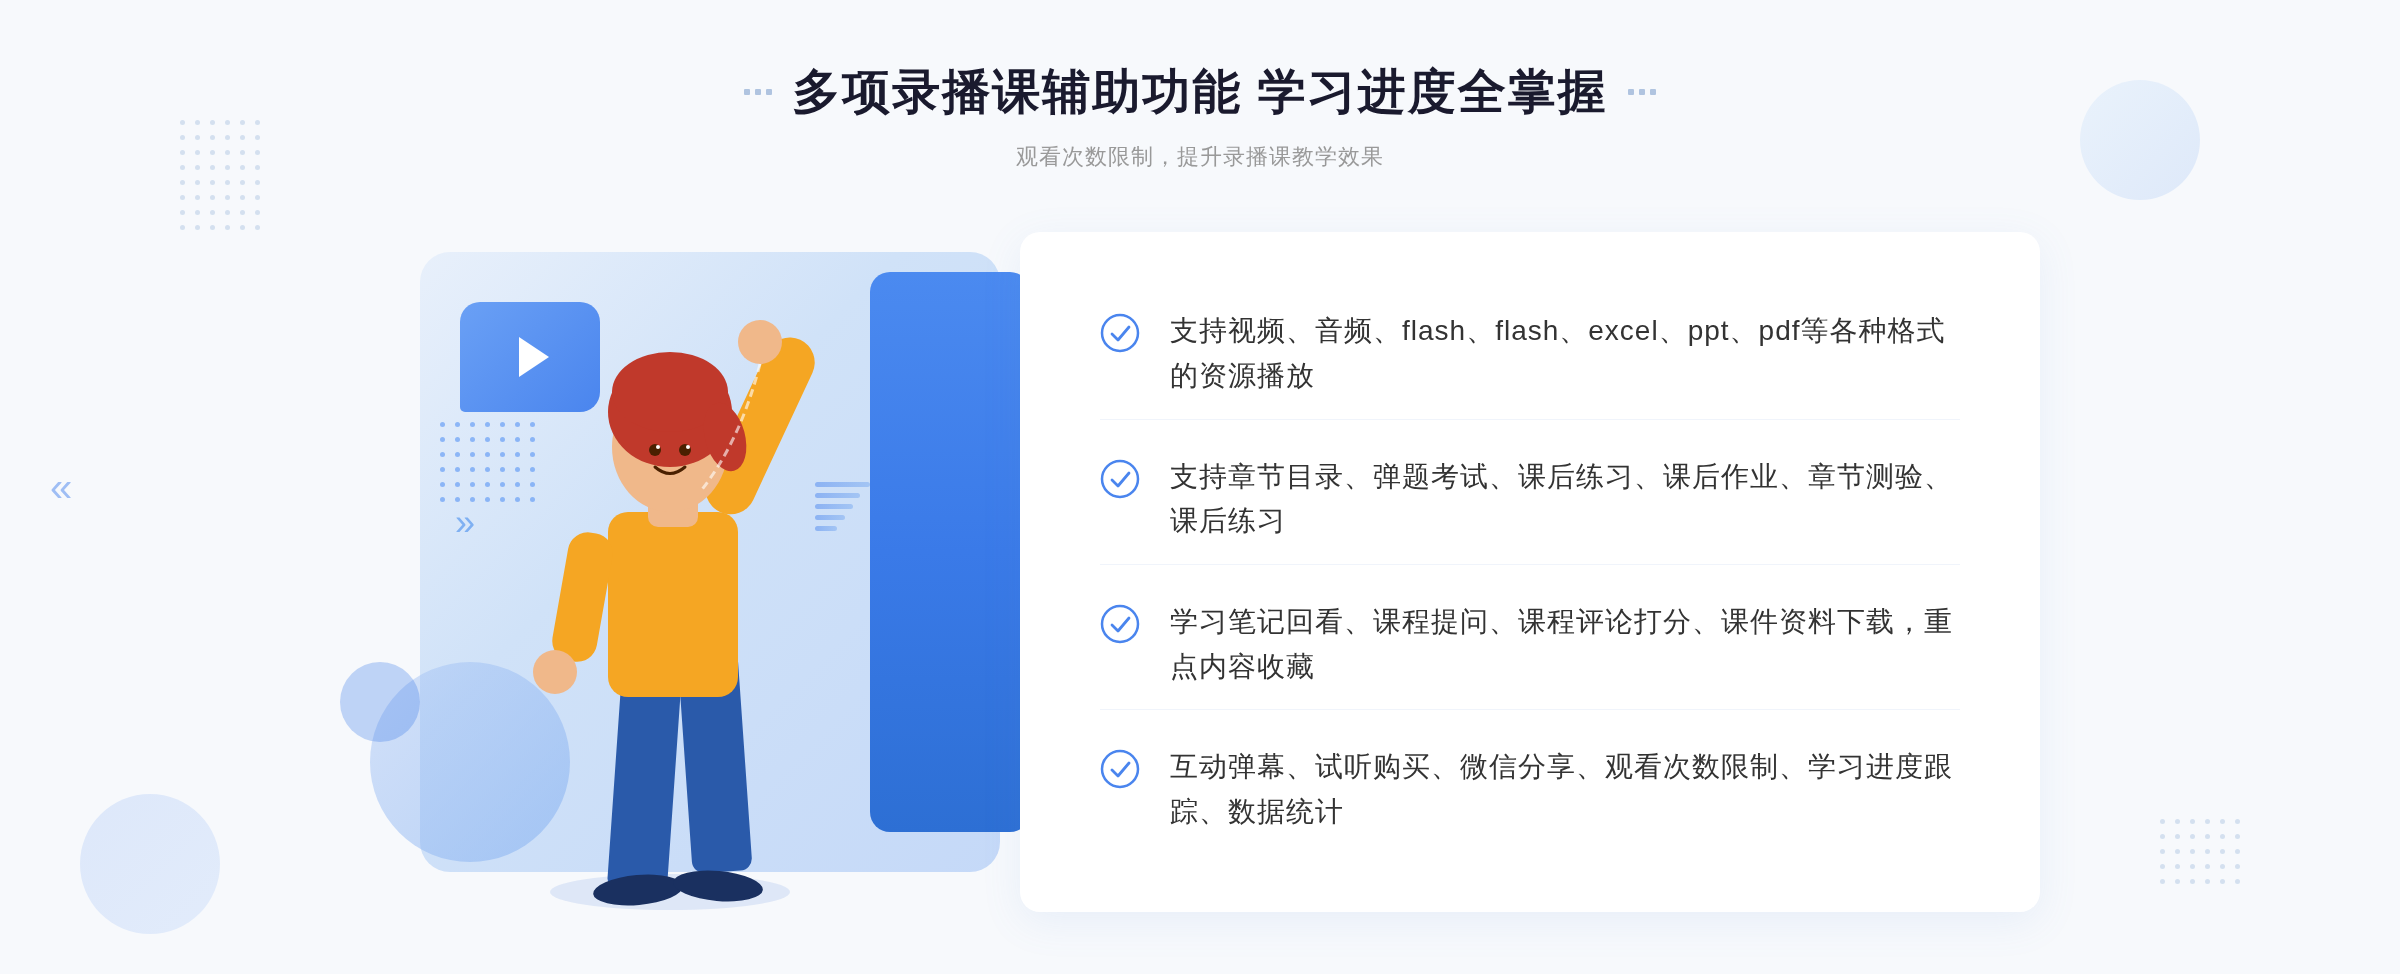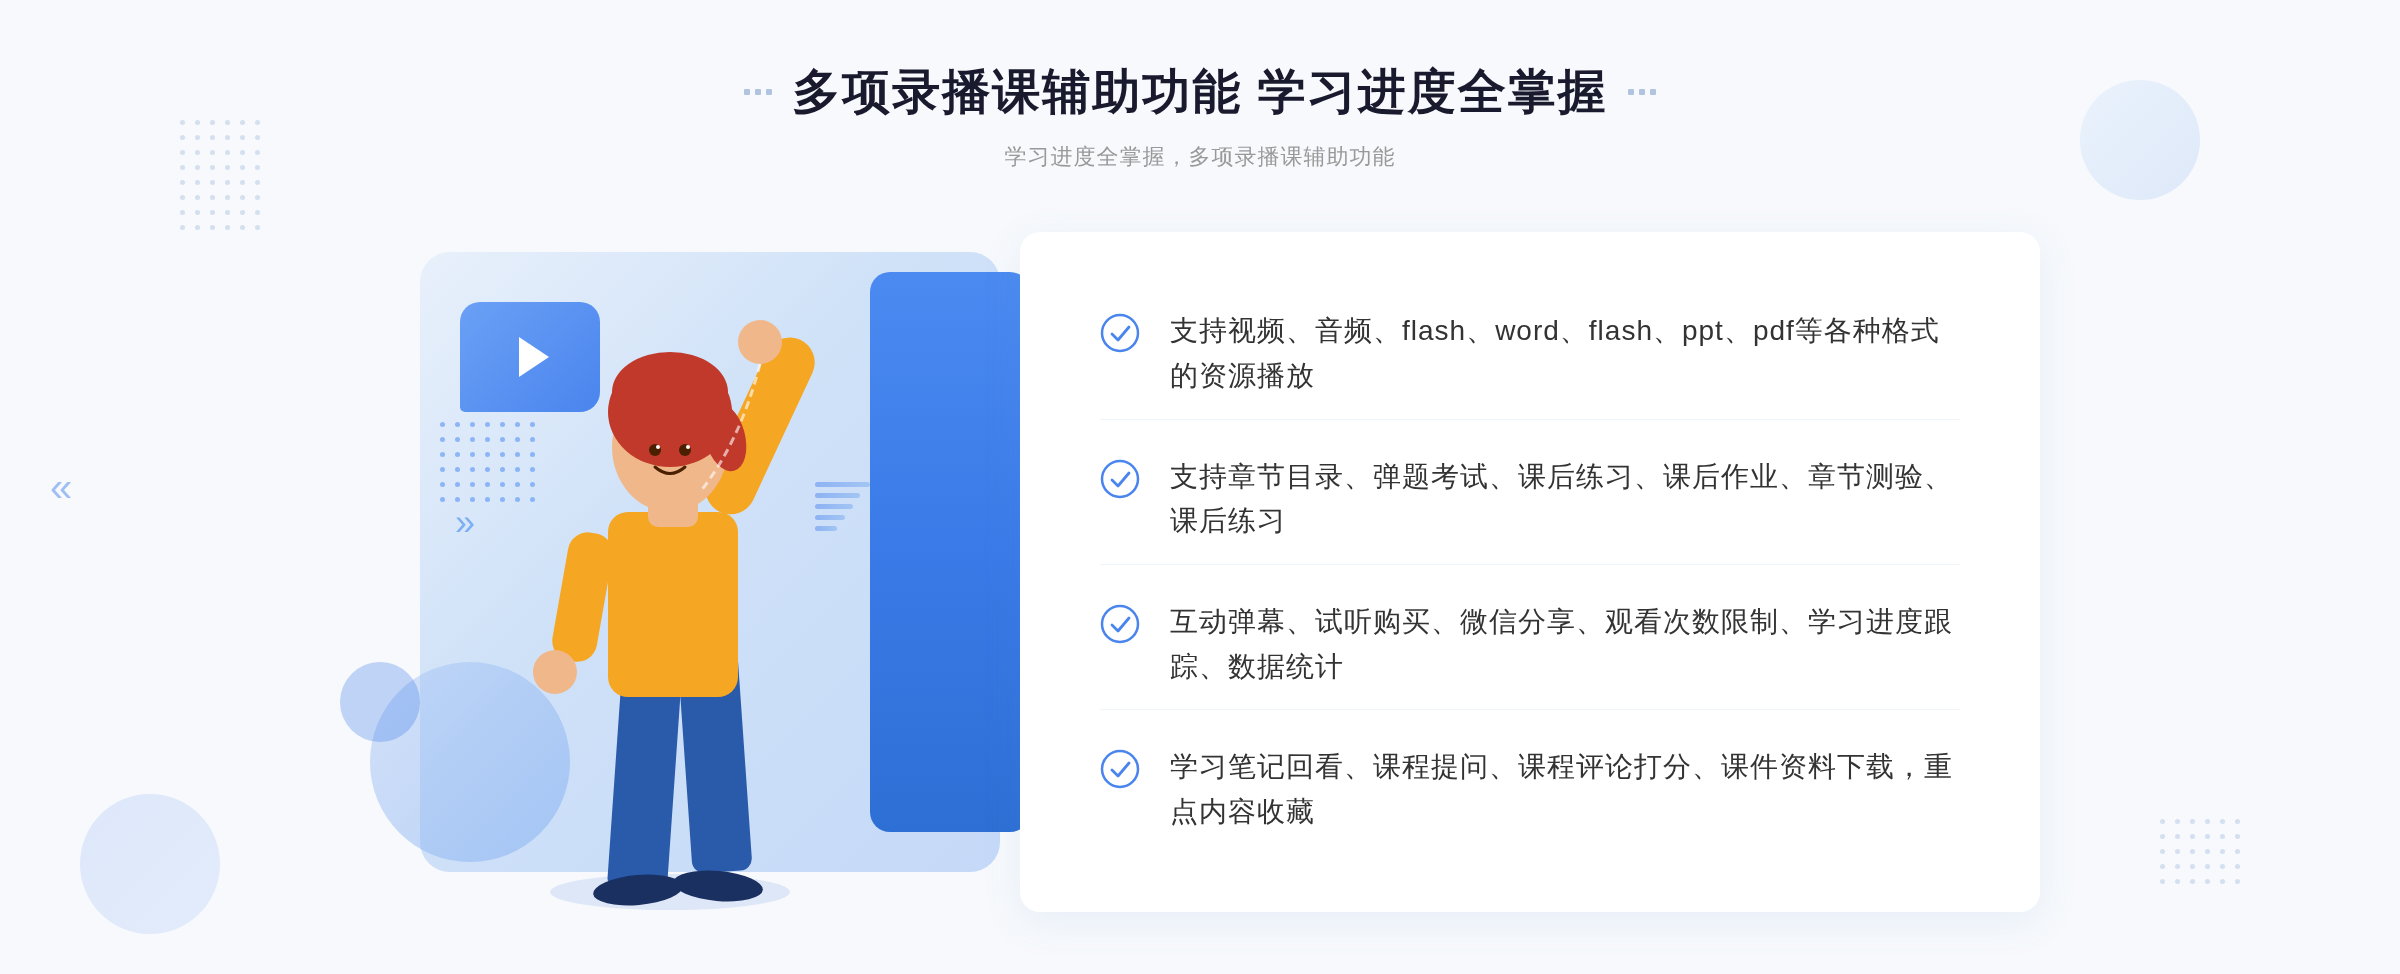--- a/index.html
+++ b/index.html
@@ -398,21 +398,21 @@
           <span></span>
           <span></span>
       </div>
       <h1 class="main-title">多项录播课辅助功能 学习进度全掌握</h1>
       <div class="title-decorator">
         <span></span>
           <span></span>
           <span></span>
       </div>
     </div>
-    <p class="subtitle">学习进度全掌握，多项录播课辅助功能</p>
+    <p class="subtitle">观看次数限制，提升录播课教学效果</p>
   </div>
 
   <div class="main-content">
 
     <div class="illustration-area">
 
       <div class="bg-card"></div>
 
       <div class="blue-panel"></div>
 
@@ -533,49 +533,49 @@
 
     <div class="features-area">
 
       <div class="feature-item">
         <div class="check-icon">
           <svg viewBox="0 0 40 40" xmlns="http://www.w3.org/2000/svg">
             <circle cx="20" cy="20" r="18" fill="none" stroke="#4a85ee" stroke-width="2.5"></circle>
             <polyline points="12,21 18,27 29,14" fill="none" stroke="#4a85ee" stroke-width="2.8" stroke-linecap="round" stroke-linejoin="round"></polyline>
           </svg>
         </div>
-        <span class="feature-text">支持视频、音频、flash、word、flash、ppt、pdf等各种格式的资源播放</span>
+        <span class="feature-text">支持视频、音频、flash、flash、excel、ppt、pdf等各种格式的资源播放</span>
       </div>
 
       <div class="feature-item">
         <div class="check-icon">
           <svg viewBox="0 0 40 40" xmlns="http://www.w3.org/2000/svg">
             <circle cx="20" cy="20" r="18" fill="none" stroke="#4a85ee" stroke-width="2.5"></circle>
             <polyline points="12,21 18,27 29,14" fill="none" stroke="#4a85ee" stroke-width="2.8" stroke-linecap="round" stroke-linejoin="round"></polyline>
           </svg>
         </div>
         <span class="feature-text">支持章节目录、弹题考试、课后练习、课后作业、章节测验、课后练习</span>
       </div>
 
       <div class="feature-item">
         <div class="check-icon">
           <svg viewBox="0 0 40 40" xmlns="http://www.w3.org/2000/svg">
             <circle cx="20" cy="20" r="18" fill="none" stroke="#4a85ee" stroke-width="2.5"></circle>
             <polyline points="12,21 18,27 29,14" fill="none" stroke="#4a85ee" stroke-width="2.8" stroke-linecap="round" stroke-linejoin="round"></polyline>
           </svg>
         </div>
-        <span class="feature-text">互动弹幕、试听购买、微信分享、观看次数限制、学习进度跟踪、数据统计</span>
+        <span class="feature-text">学习笔记回看、课程提问、课程评论打分、课件资料下载，重点内容收藏</span>
       </div>
 
       <div class="feature-item">
         <div class="check-icon">
           <svg viewBox="0 0 40 40" xmlns="http://www.w3.org/2000/svg">
             <circle cx="20" cy="20" r="18" fill="none" stroke="#4a85ee" stroke-width="2.5"></circle>
             <polyline points="12,21 18,27 29,14" fill="none" stroke="#4a85ee" stroke-width="2.8" stroke-linecap="round" stroke-linejoin="round"></polyline>
           </svg>
         </div>
-        <span class="feature-text">学习笔记回看、课程提问、课程评论打分、课件资料下载，重点内容收藏</span>
+        <span class="feature-text">互动弹幕、试听购买、微信分享、观看次数限制、学习进度跟踪、数据统计</span>
       </div>
 
     </div>
   </div>
 
 </div>
 
 </body></html>

